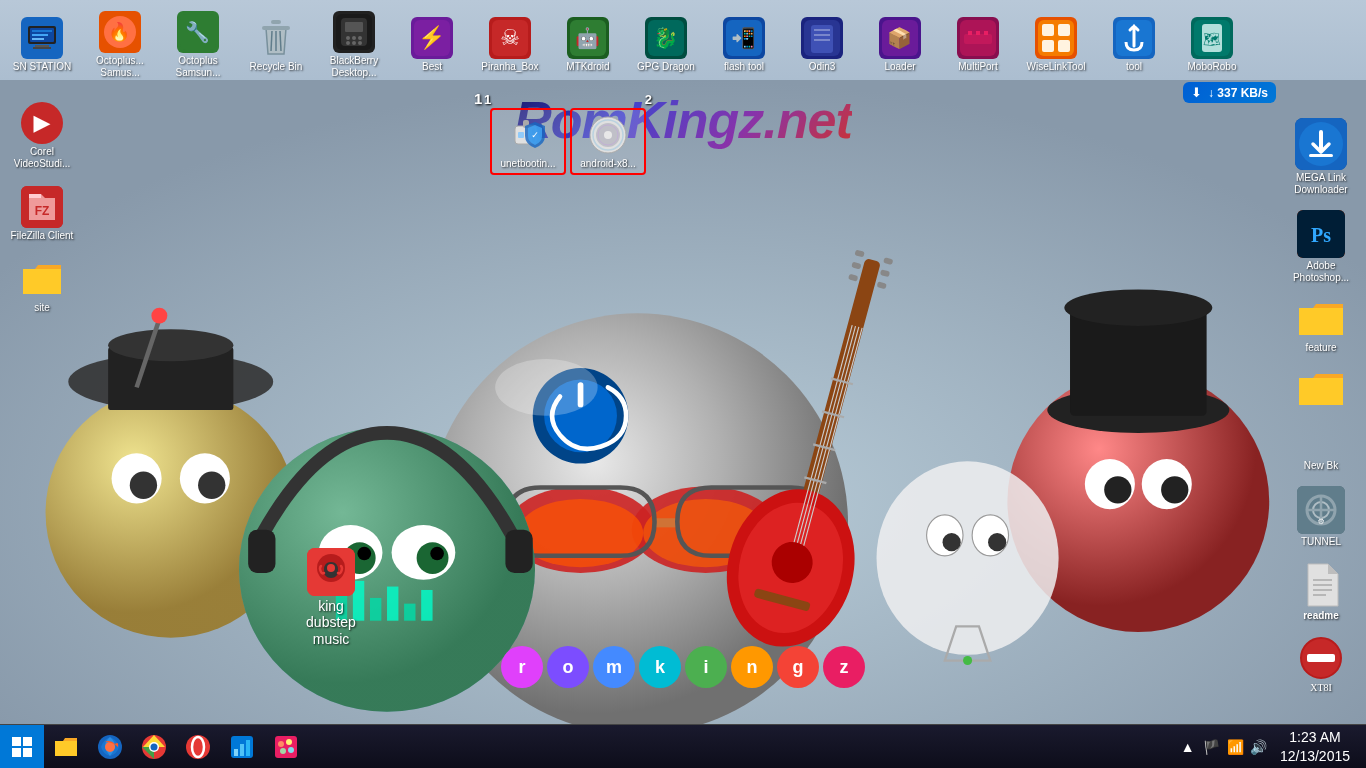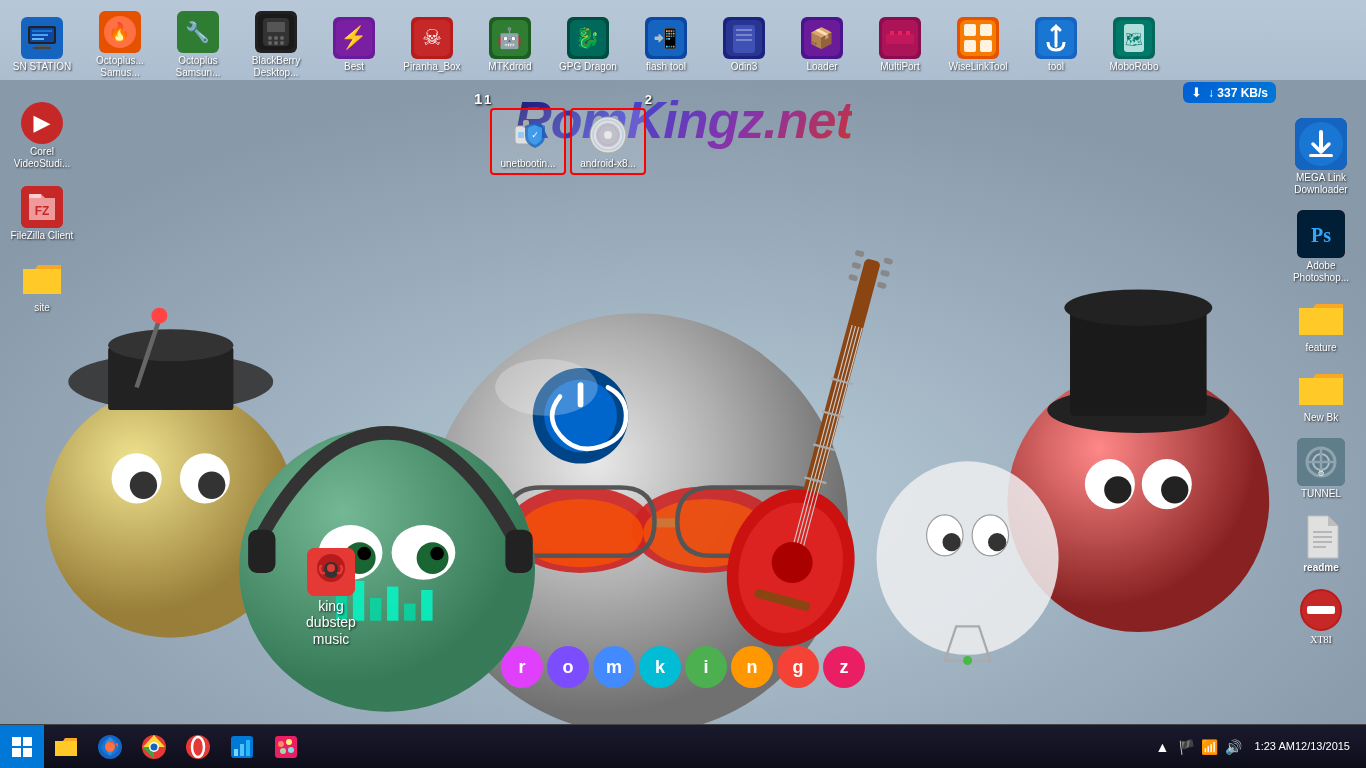--- a/index.html
+++ b/index.html
@@ -134,22 +134,24 @@
       font-size: 11px;
     }
 
     .tray-icon {
       font-size: 14px;
       cursor: pointer;
     }
 
     .clock {
       display: flex;
+      flex-direction: column;
+      align-items: center;
       color: white;
-      font-size: 11px;
+      font-size: 14px;
       line-height: 1.3;
       padding: 0 8px;
       cursor: pointer;
     }
 
     
     .desktop-icons-top {
       position: absolute;
       top: 0;
       left: 0;
@@ -492,20 +494,33 @@
   <div class="desktop-icon">
     <div class="icon-box" style="background:#2e7d32;border-radius:6px;">
       <svg width="36" height="36" viewBox="0 0 36 36">
           <rect width="36" height="36" rx="6" fill="#2e7d32"></rect>
           <text x="18" y="25" text-anchor="middle" font-size="20" fill="white">🔧</text>
         </svg>
     </div>
     <span class="icon-label">Octoplus Samsun...</span>
   </div>
 
+  <div class="desktop-icon">
+    <div class="icon-box" style="background:transparent;">
+      <svg width="36" height="40" viewBox="0 0 36 40">
+          <path d="M8 10 L28 10 L26 36 L10 36 Z" fill="#b0bec5" stroke="#78909c" stroke-width="1.5"></path>
+          <rect x="4" y="8" width="28" height="4" rx="2" fill="#90a4ae"></rect>
+          <rect x="13" y="2" width="10" height="4" rx="2" fill="#90a4ae"></rect>
+          <line x1="14" y1="13" x2="13" y2="33" stroke="#607d8b" stroke-width="1.5"></line>
+          <line x1="18" y1="13" x2="18" y2="33" stroke="#607d8b" stroke-width="1.5"></line>
+          <line x1="22" y1="13" x2="23" y2="33" stroke="#607d8b" stroke-width="1.5"></line>
+        </svg>
+    </div>
+    <span class="icon-label">Recycle Bin</span>
+  </div>
 
   <div class="desktop-icon">
     <div class="icon-box" style="background:#212121;border-radius:6px;">
       <svg width="36" height="36" viewBox="0 0 36 36">
           <rect width="36" height="36" rx="6" fill="#1a1a1a"></rect>
           <rect x="5" y="4" width="26" height="28" rx="4" fill="#333"></rect>
           <rect x="9" y="8" width="18" height="10" rx="1" fill="#555"></rect>
           <circle cx="12" cy="24" r="2" fill="#666"></circle>
           <circle cx="18" cy="24" r="2" fill="#666"></circle>
           <circle cx="24" cy="24" r="2" fill="#666"></circle>
@@ -761,21 +776,21 @@
   <div class="desktop-icon" style="width:88px;">
     <div class="icon-box" style="background:transparent;width:48px;height:42px;">
       <svg width="48" height="38" viewBox="0 0 48 38">
           <path d="M2 8 L16 8 L19 4 L46 4 L46 35 L2 35 Z" fill="#f9a825"></path>
           <path d="M2 8 L46 8 L46 35 L2 35 Z" fill="#ffca28"></path>
         </svg>
     </div>
     <span class="icon-label">feature</span>
   </div>
 
-  <div class="desktop-icon" style="width:88px;">
+  <div class="desktop-icon" style="width:88px;gap:48px;">
     <div class="icon-box" style="background:transparent;width:48px;height:42px;">
       <svg width="48" height="38" viewBox="0 0 48 38">
           <path d="M2 8 L16 8 L19 4 L46 4 L46 35 L2 35 Z" fill="#f9a825"></path>
           <path d="M2 8 L46 8 L46 35 L2 35 Z" fill="#ffca28"></path>
         </svg>
     </div>
     <span class="icon-label">New Bk</span>
   </div>
 
   <div class="desktop-icon" style="width:88px;">

